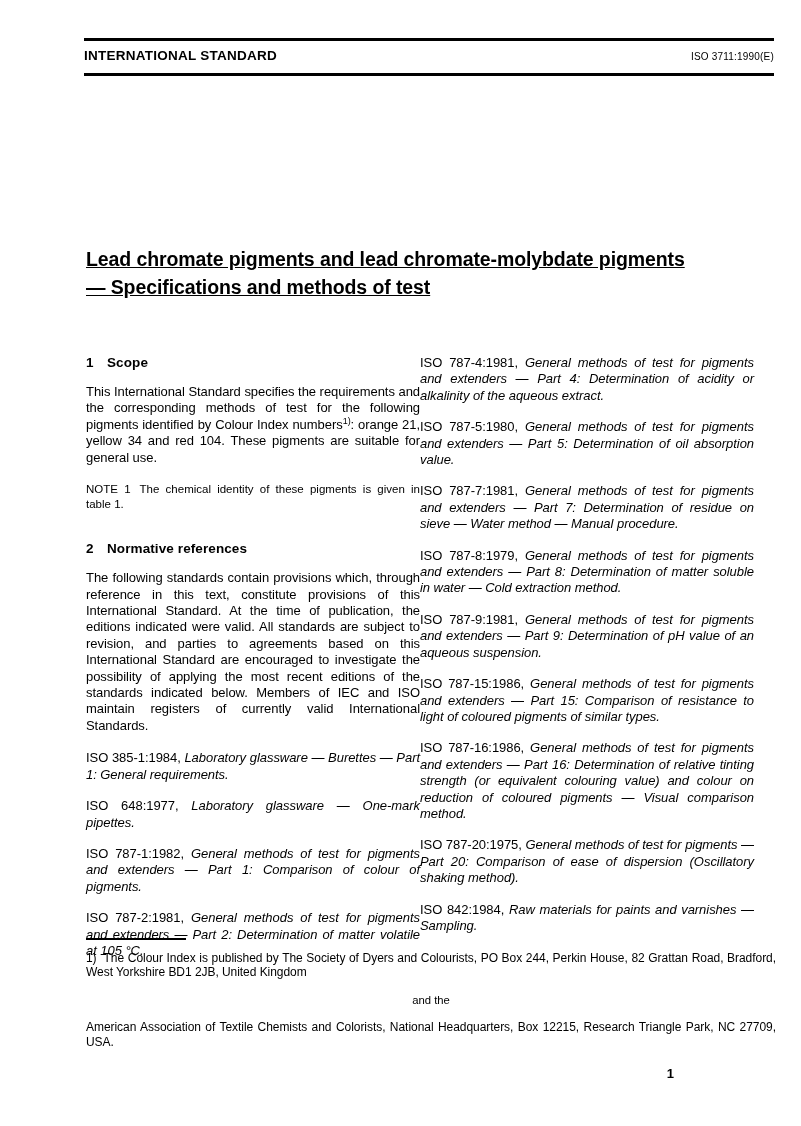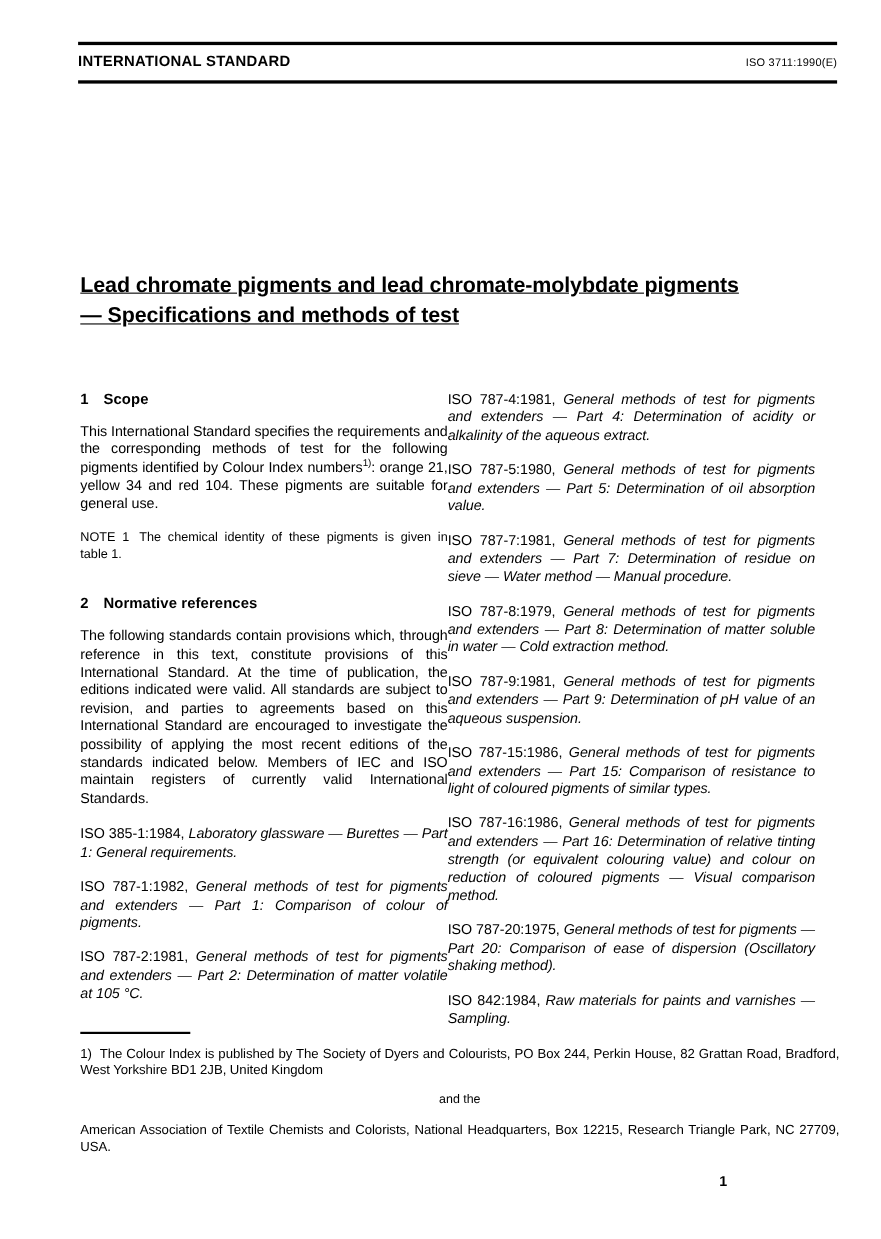--- a/index.html
+++ b/index.html
@@ -10,21 +10,21 @@
   body {
     width: 801px;
     height: 1126px;
     position: relative;
     font-family: "Liberation Sans", sans-serif;
     color: #000000;
     overflow: hidden;
   }
   .page {
     position: absolute;
-    left: 3px; top: 0;
+    left: 16px; top: 0;
     width: 701px;
     height: 1126px;
   }
 
   
   .header-block {
     position: absolute;
     left: 68px;
     top: 38px;
     width: 690px;
@@ -206,20 +206,21 @@
       <p class="note"><span class="note-label">NOTE 1</span><span>The chemical identity of these pigments is given in table 1.</span></p>
 
       <h2 class="sec second">
         <span class="num">2</span><span>Normative references</span>
       </h2>
 
       <p class="body">The following standards contain provisions which, through reference in this text, constitute provisions of this International Standard. At the time of publication, the editions indicated were valid. All standards are subject to revision, and parties to agreements based on this International Standard are encouraged to investigate the possibility of applying the most recent editions of the standards indicated below. Members of IEC and ISO maintain registers of currently valid International Standards.</p>
 
       <p class="ref"><span>ISO 385-1:1984, </span><span class="it">Laboratory glassware — Burettes — Part 1: General requirements.</span></p>
 
+      <p class="ref"><span>ISO 648:1977, </span><span class="it">Laboratory glassware — One-mark pipettes.</span></p>
 
       <p class="ref"><span>ISO 787-1:1982, </span><span class="it">General methods of test for pigments and extenders — Part 1: Comparison of colour of pigments.</span></p>
 
       <p class="ref"><span>ISO 787-2:1981, </span><span class="it">General methods of test for pigments and extenders — Part 2: Determination of matter volatile at 105 °C.</span></p>
 
     </div>
 
     <div class="col">
 
       <p class="ref"><span>ISO 787-4:1981, </span><span class="it">General methods of test for pigments and extenders — Part 4: Determination of acidity or alkalinity of the aqueous extract.</span></p>

